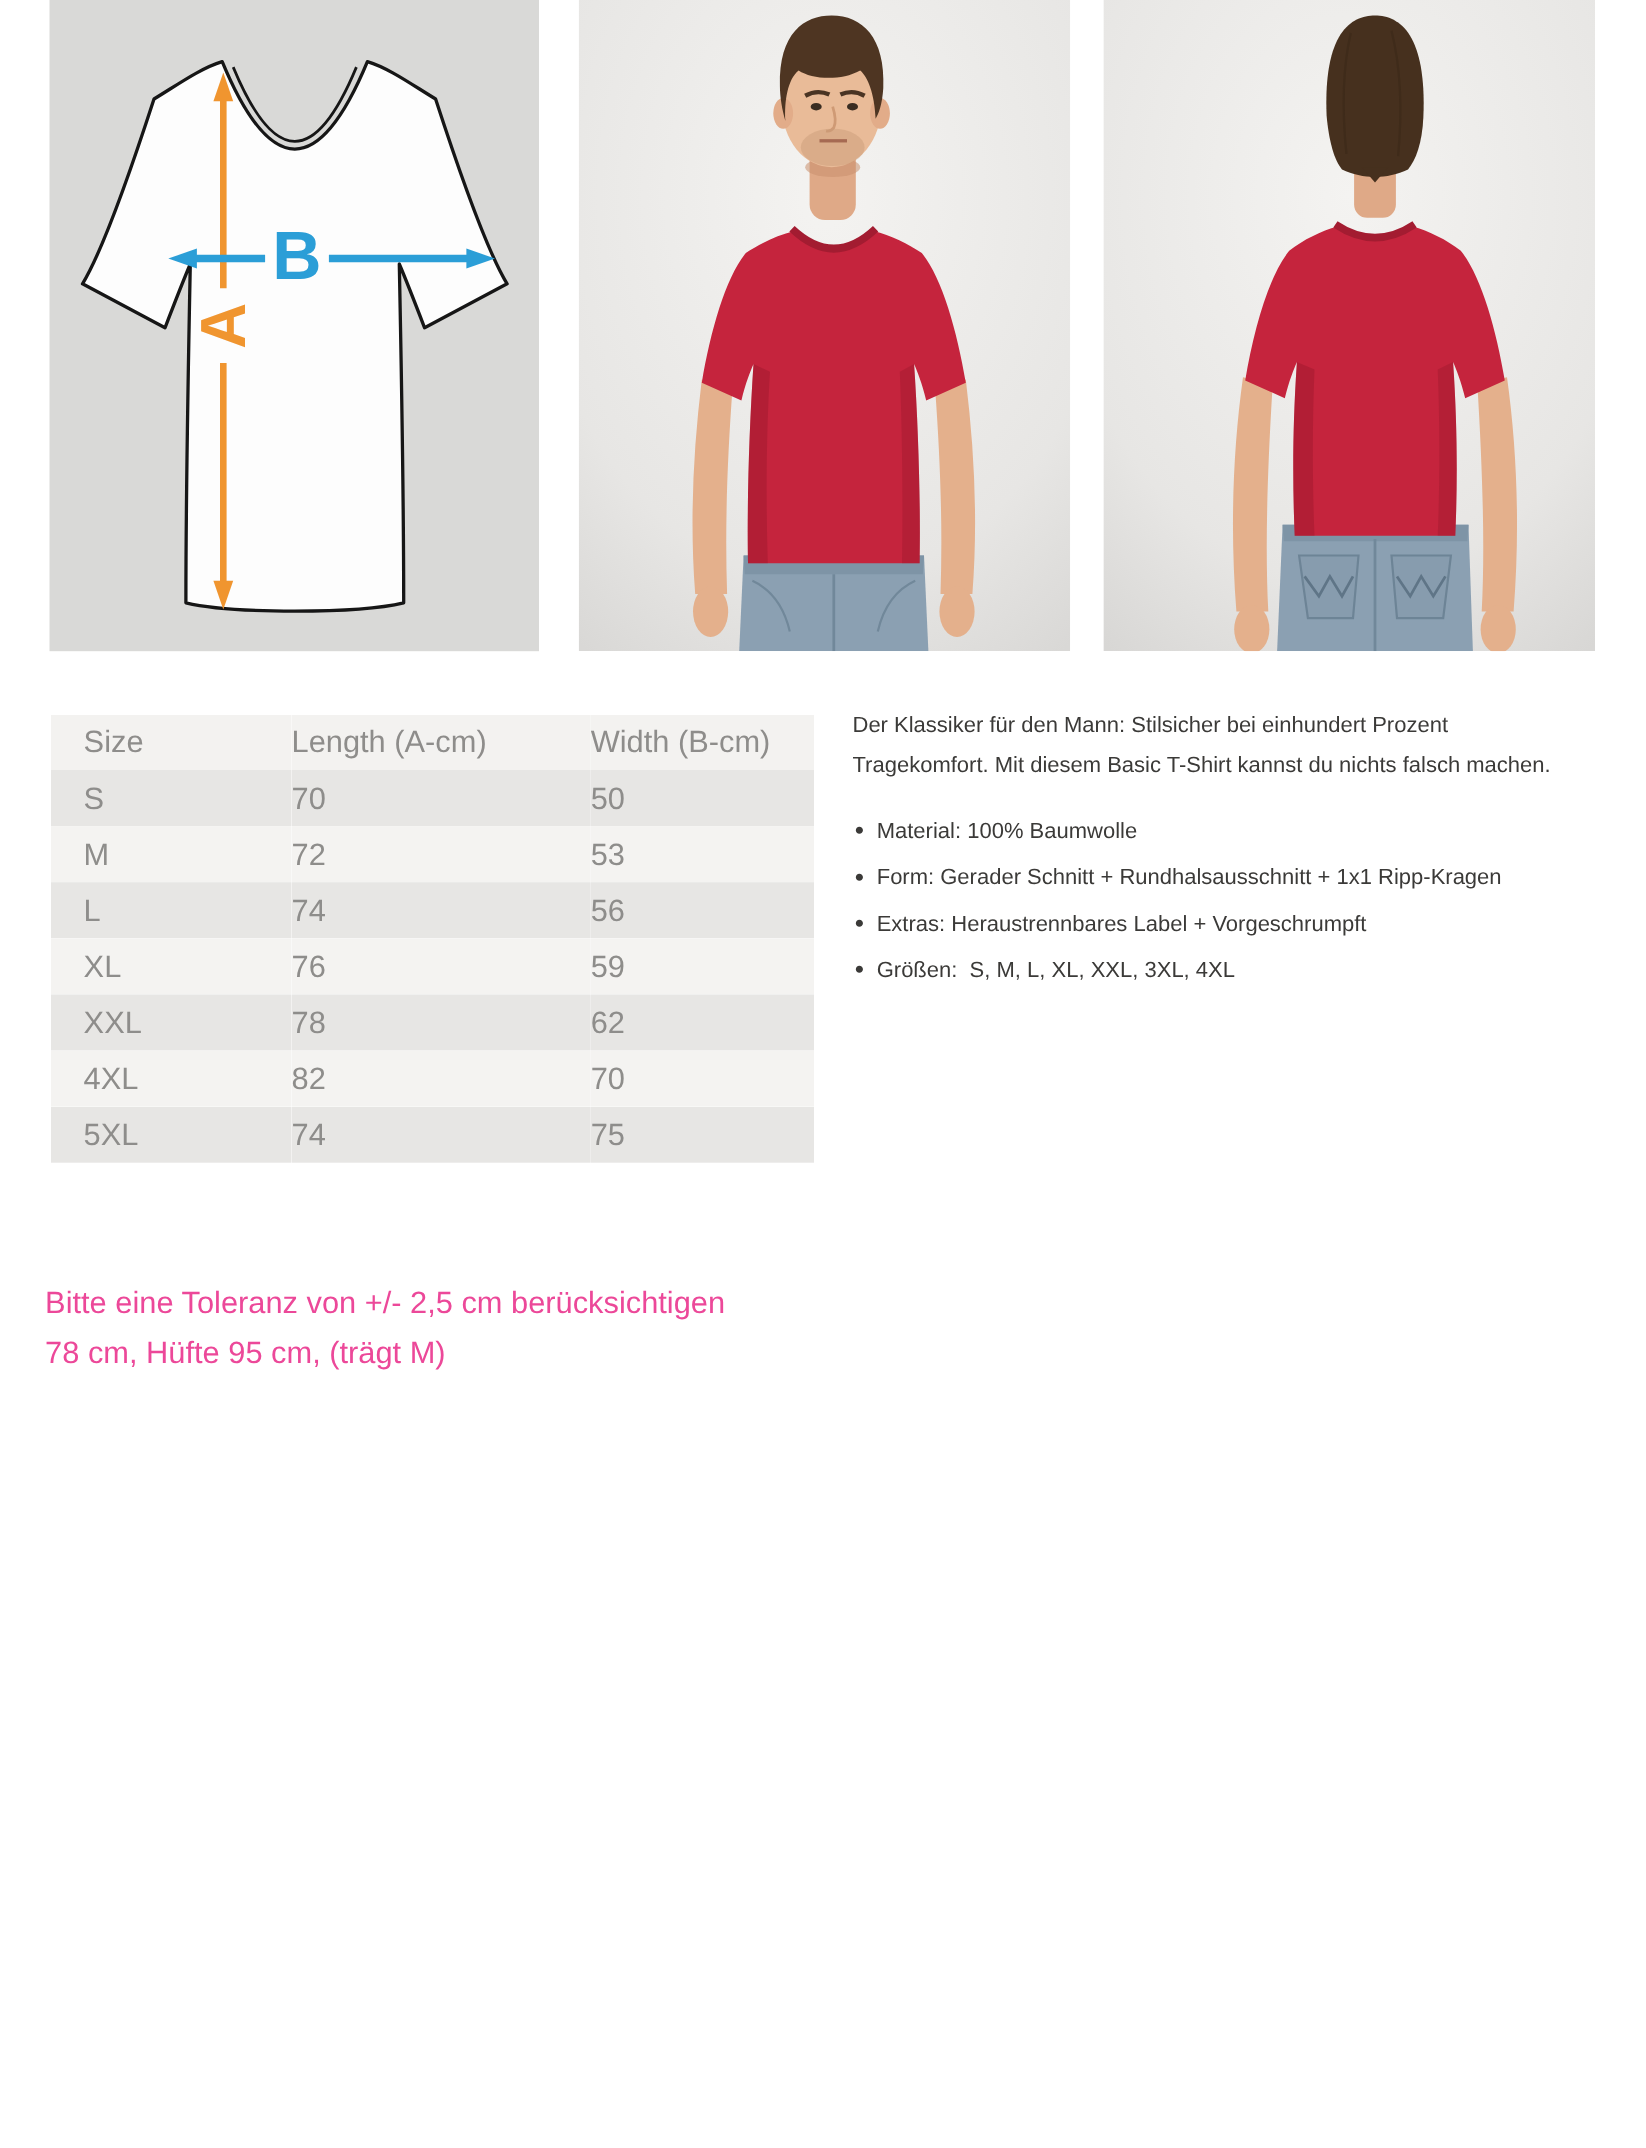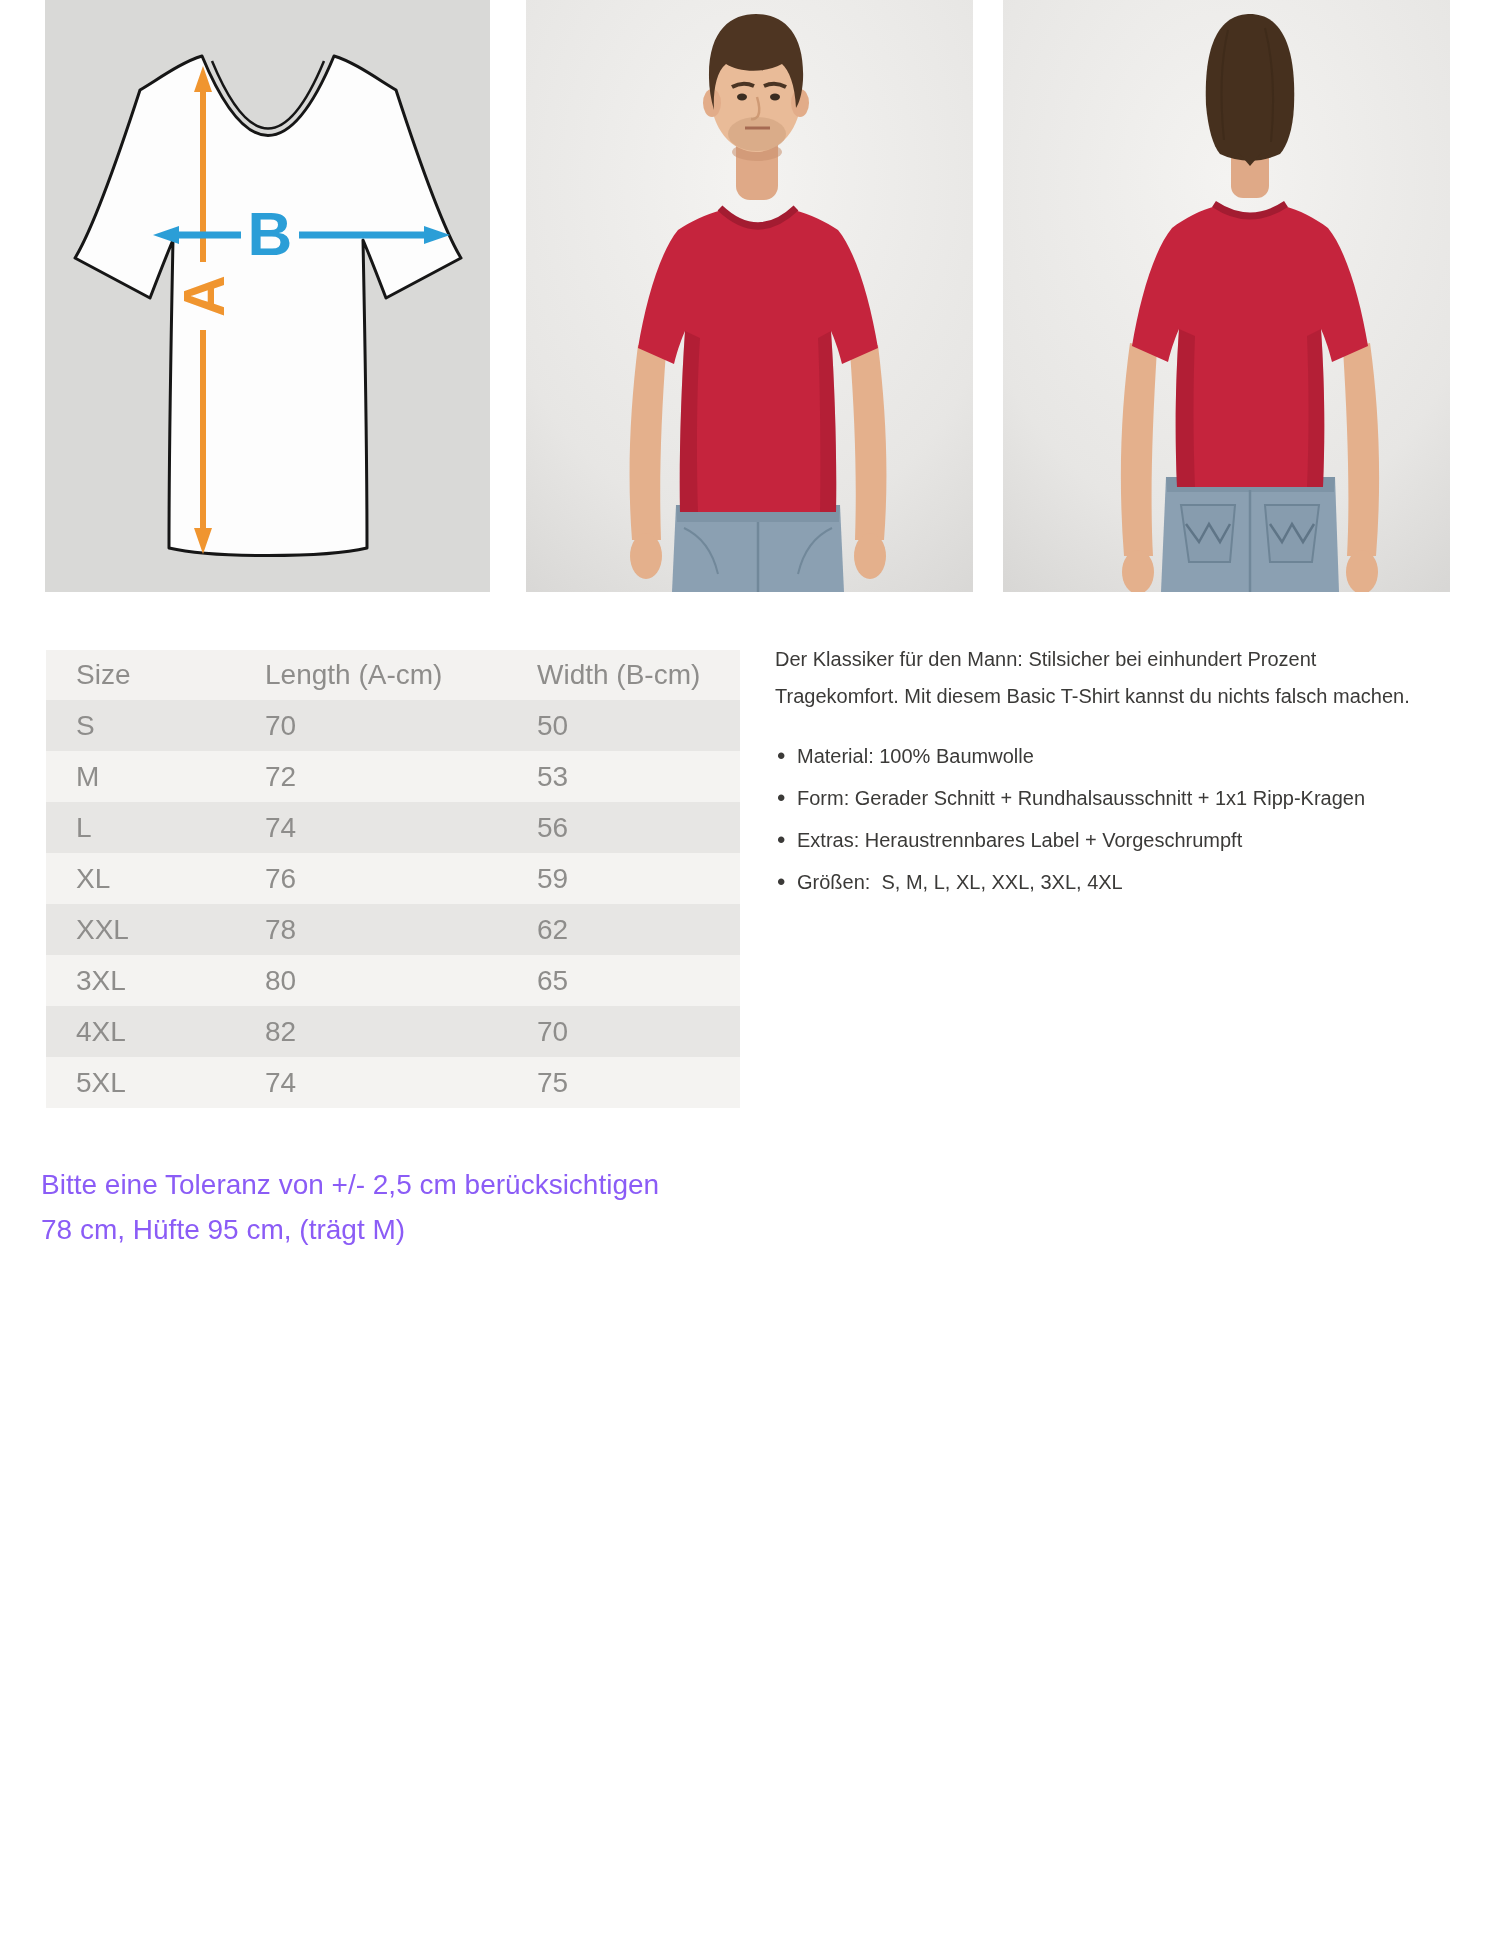--- a/index.html
+++ b/index.html
@@ -47,21 +47,21 @@
   .description li{position:relative;padding-left:22px;}
   .description li::before{
     content:"\2022";
     position:absolute;left:2px;top:0;
     font-size:24px;color:#3b3a38;
   }
 
   
   .notes{
     position:absolute;left:41px;top:1162px;width:640px;
-    color:#8b5cf6;font-size:28px;line-height:45px;
+    color:#ec4899;font-size:28px;line-height:45px;
   }
   .notes div{white-space:nowrap;}
   .notes .bold{font-weight:bold;}
 </style>
 </head>
 <body>
 
 <div class="page">
 
   <div class="panel" id="panel-diagram">
@@ -259,25 +259,20 @@
         <td>XL</td>
         <td>76</td>
         <td>59</td>
       </tr>
       <tr>
         <td>XXL</td>
         <td>78</td>
         <td>62</td>
       </tr>
       <tr>
-        <td>3XL</td>
-        <td>80</td>
-        <td>65</td>
-      </tr>
-      <tr>
         <td>4XL</td>
         <td>82</td>
         <td>70</td>
       </tr>
       <tr>
         <td>5XL</td>
         <td>74</td>
         <td>75</td>
       </tr>
     </tbody>

